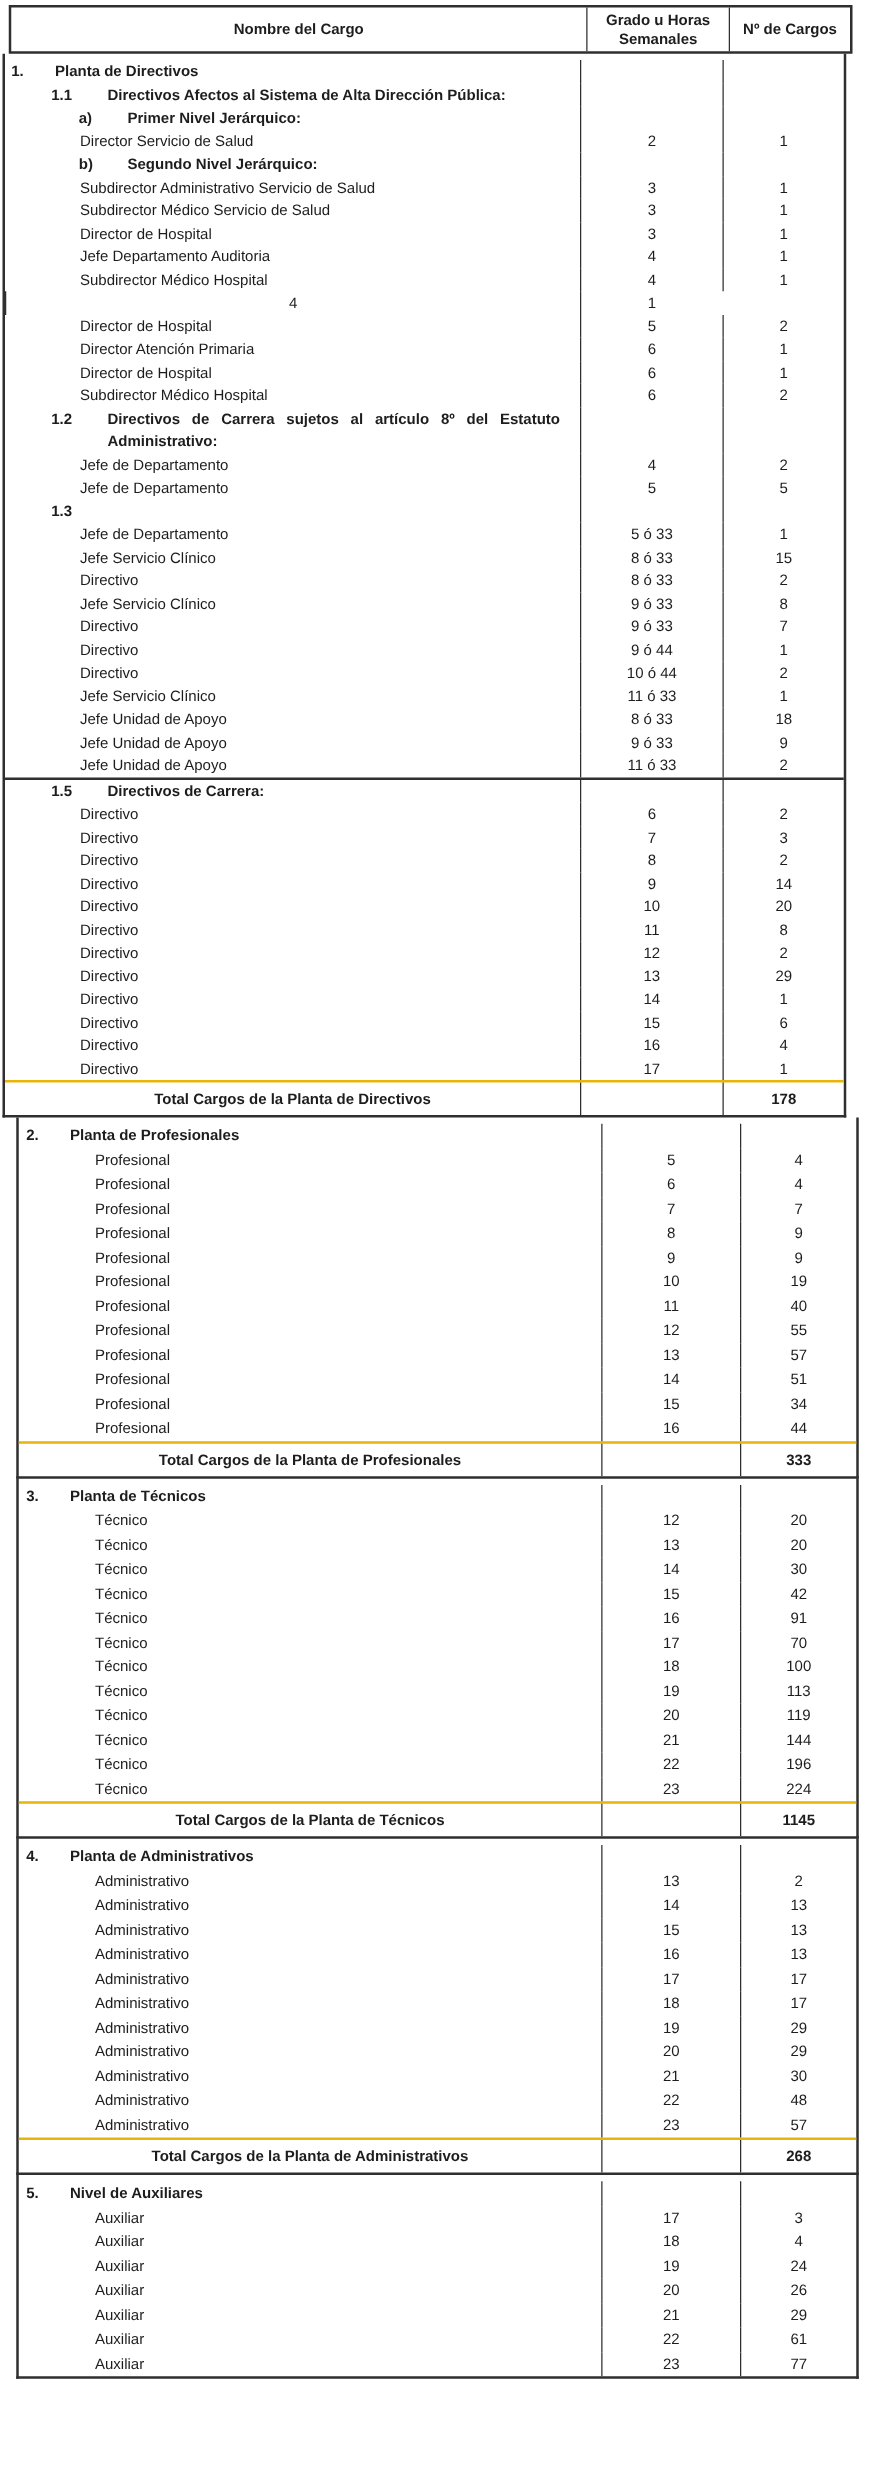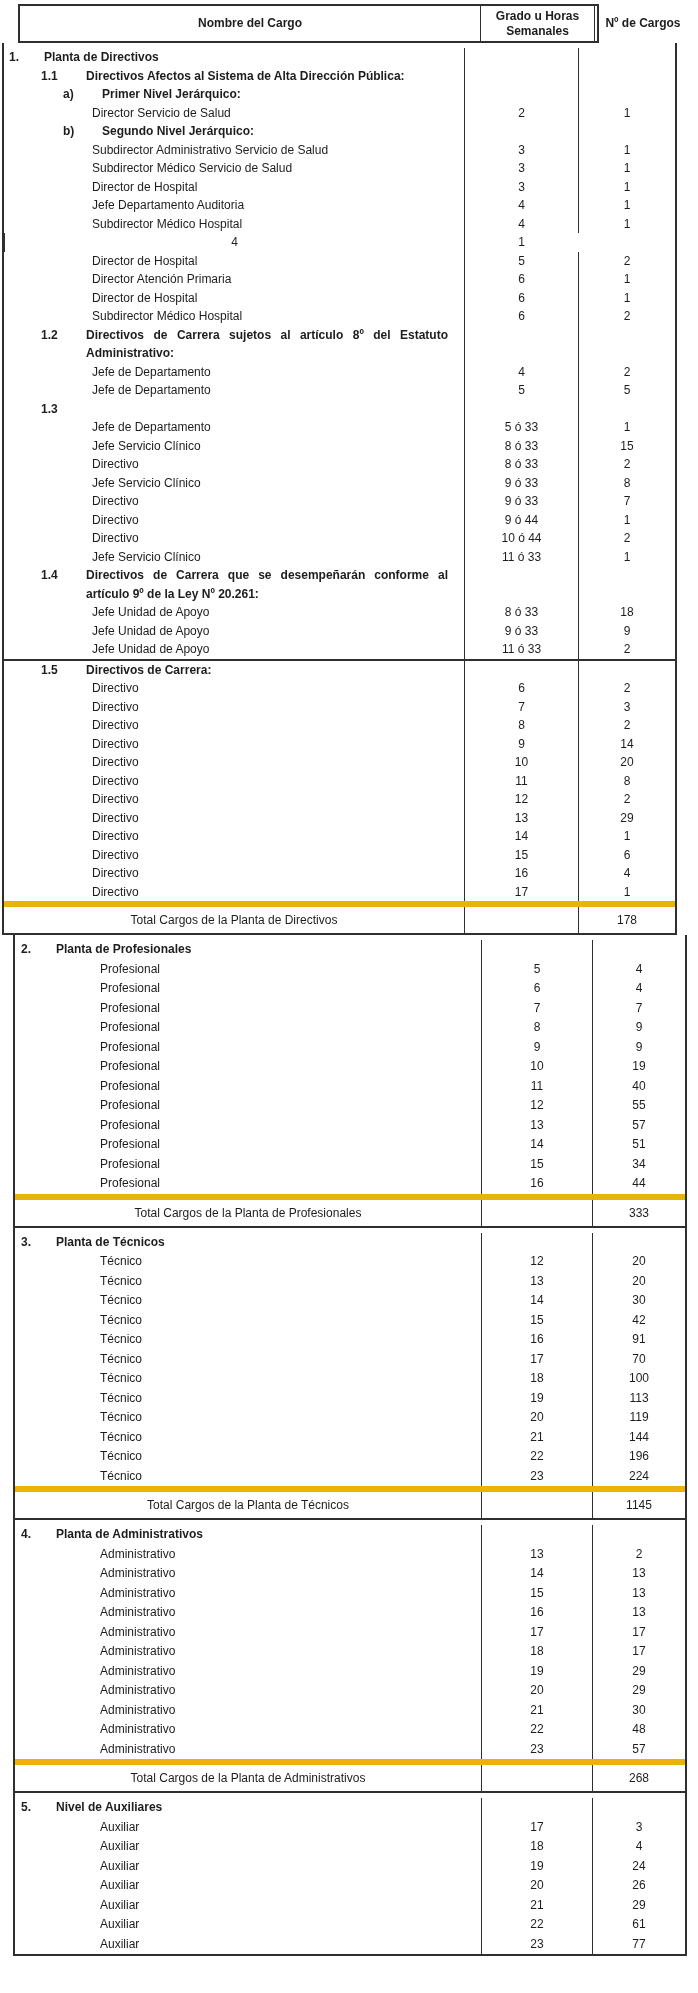--- a/index.html
+++ b/index.html
@@ -6,21 +6,21 @@
   body{
     width:698px;height:1993px;overflow:hidden;position:relative;
     font-family:"Liberation Sans","DejaVu Sans",sans-serif;
     color:#1d1d1d;font-size:12px;
     -webkit-font-smoothing:antialiased;
   }
   .doc{padding-top:4px;}
 
   
   .thead{
-    margin-left:18px;width:581px;box-sizing:border-box;
+    margin-left:7px;width:675px;box-sizing:border-box;
     border:2px solid #2f2f2f;
     display:grid;grid-template-columns:460px 114px 97px;
     min-height:36px;
   }
   .thead .hc{
     display:flex;align-items:center;justify-content:center;
     text-align:center;font-weight:bold;line-height:14.5px;padding:3px 2px;
   }
   .thead .hc + .hc{border-left:1px solid #2f2f2f;}
 
@@ -42,28 +42,28 @@
   .c1{display:flex;align-items:flex-start;}
   .m{font-weight:bold;flex:0 0 auto;}
   .t{flex:1 1 auto;padding-right:16px;}
   .row.h1 .t,.row.h2 .t,.row.h3 .t{font-weight:bold;margin-left:12px;}
   .row.h2 .t{text-align:justify;}
 
   .row.h1{padding-top:5px;}
   .row.h1 .c1{padding-left:5px;}  .row.h1 .m{width:23px;}
   .row.h2 .c1{padding-left:37px;} .row.h2 .m{width:33px;}
   .row.h3 .c1{padding-left:59px;} .row.h3 .m{width:27px;}
-  .w1 .row.item .c1{padding-left:88px;}
-  .w2 .row.item .c1{padding-left:85px;}
+  .w1 .row.item .c1{padding-left:60px;}
+  .w2 .row.item .c1{padding-left:61px;}
   .w2 .row.h1 .c1{padding-left:6px;}
 
   
   .row.total{
-    border-top:6px solid #eab308;
-    min-height:26px;align-items:center;font-weight:normal;line-height:24px;
+    border-top:2px solid #eab308;
+    min-height:26px;align-items:center;font-weight:bold;line-height:24px;
   }
   .row.total .c1{display:block;text-align:center;padding:0;}
   .row.total .c2,.row.total .c3{align-self:stretch;
     display:flex;align-items:center;justify-content:center;}
 </style>
 </head>
 <body>
 
 <div class="doc">
   <div class="thead">
@@ -257,28 +257,20 @@
           <div class="c2">10 ó 44</div>
           <div class="c3">2</div>
         </div>
         <div class="row item">
           <div class="c1">
             <div class="t">Jefe Servicio Clínico</div>
           </div>
           <div class="c2">11 ó 33</div>
           <div class="c3">1</div>
         </div>
-        <div class="row h2">
-          <div class="c1">
-            <div class="m">1.4</div>
-            <div class="t">Directivos de Carrera que se desempeñarán conforme al artículo 9º de la Ley Nº 20.261:</div>
-          </div>
-          <div class="c2"></div>
-          <div class="c3"></div>
-        </div>
         <div class="row item">
           <div class="c1">
             <div class="t">Jefe Unidad de Apoyo</div>
           </div>
           <div class="c2">8 ó 33</div>
           <div class="c3">18</div>
         </div>
         <div class="row item">
           <div class="c1">
             <div class="t">Jefe Unidad de Apoyo</div>

